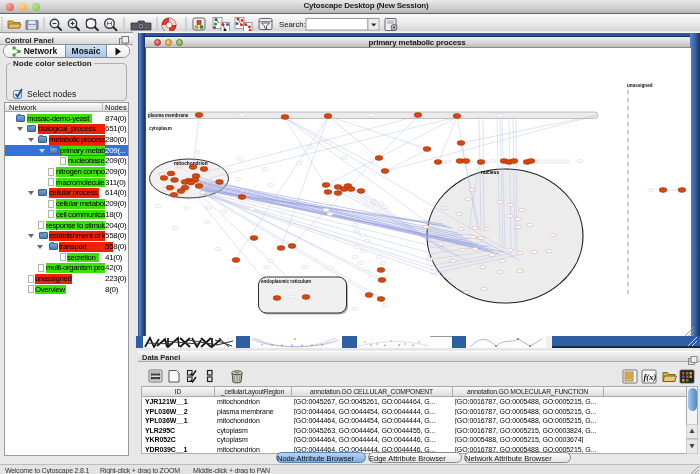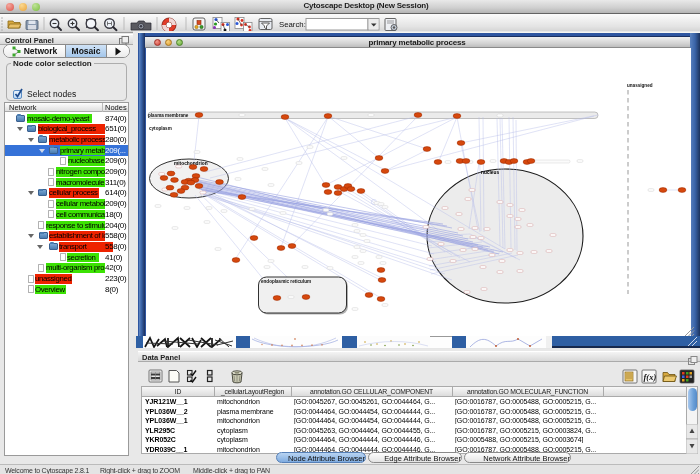--- a/index.html
+++ b/index.html
@@ -73,21 +73,21 @@
 
 
 #desktop { position:absolute; left:133px; top:31px; width:567px; height:321px; background:#e8e8e8; }
 
 
 #dpanel { position:absolute; left:138px; top:349px; width:562px; height:114px; background:#e8e8e8; }
 
 
 #btabs { position:absolute; left:0; top:451px; width:700px; height:13px; }
 .btab { position:absolute; top:0.5px; height:11.5px; border:1px solid #8a8a8a; border-radius:6px;
-  font-size:7.5px; color:#111; text-align:right; line-height:11px; background:linear-gradient(#fdfdfd,#e4e4e4); }
+  font-size:7.5px; color:#111; text-align:left; line-height:11px; background:linear-gradient(#fdfdfd,#e4e4e4); }
 #statusbar { position:absolute; left:0; top:464px; width:700px; height:10px; background:#e4e4e4;
   border-top:1px solid #bbb; }
 #statusbar span { position:absolute; top:1.5px; font-size:7px; letter-spacing:-0.2px; color:#333; }
 .hcell { top:1px; font-size:6.8px; color:#222; text-align:center; letter-spacing:-0.2px; }
 .drow { position:absolute; left:0; width:545px; height:9.5px; font-size:7px; letter-spacing:-0.1px; color:#000; }
 .drow b { position:absolute; left:3px; top:0.5px; font-weight:bold; }
 .drow i { position:absolute; left:75px; top:0.5px; font-style:normal; }
 .drow s { position:absolute; left:152px; top:0.5px; text-decoration:none; white-space:nowrap; overflow:hidden; width:157px; }
 .drow u { position:absolute; left:313px; top:0.5px; text-decoration:none; white-space:nowrap; overflow:hidden; width:148px; }
 </style>

